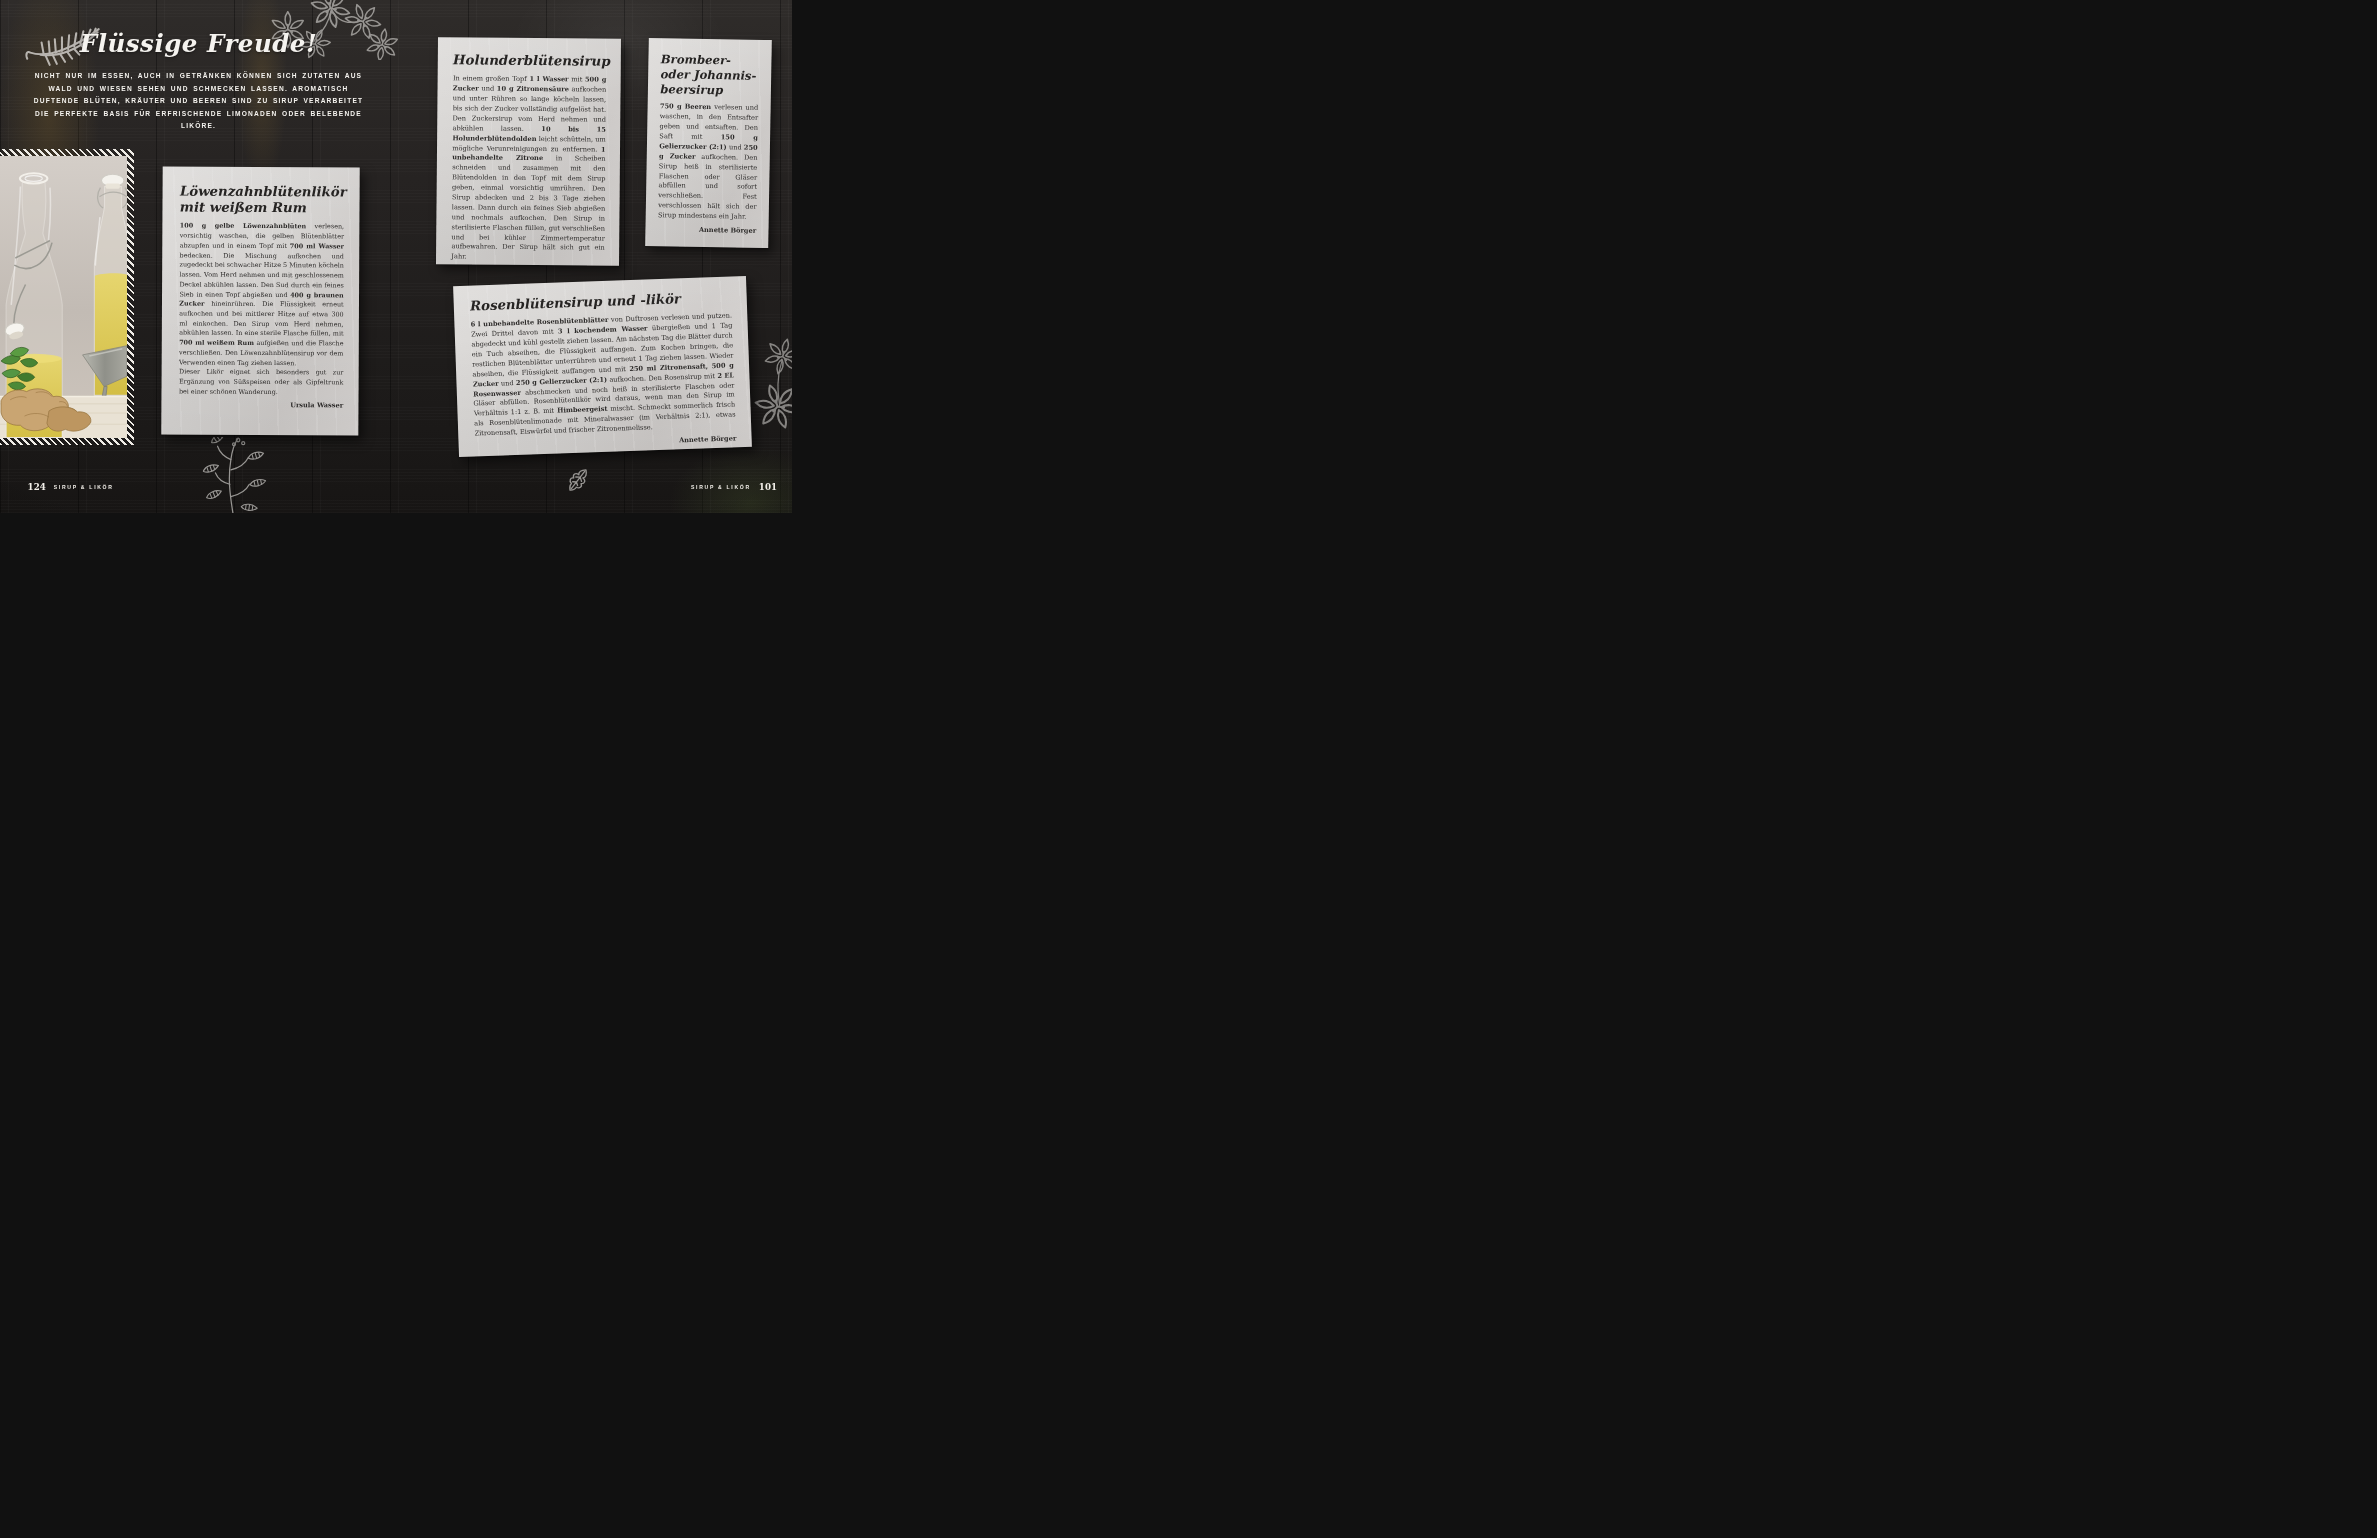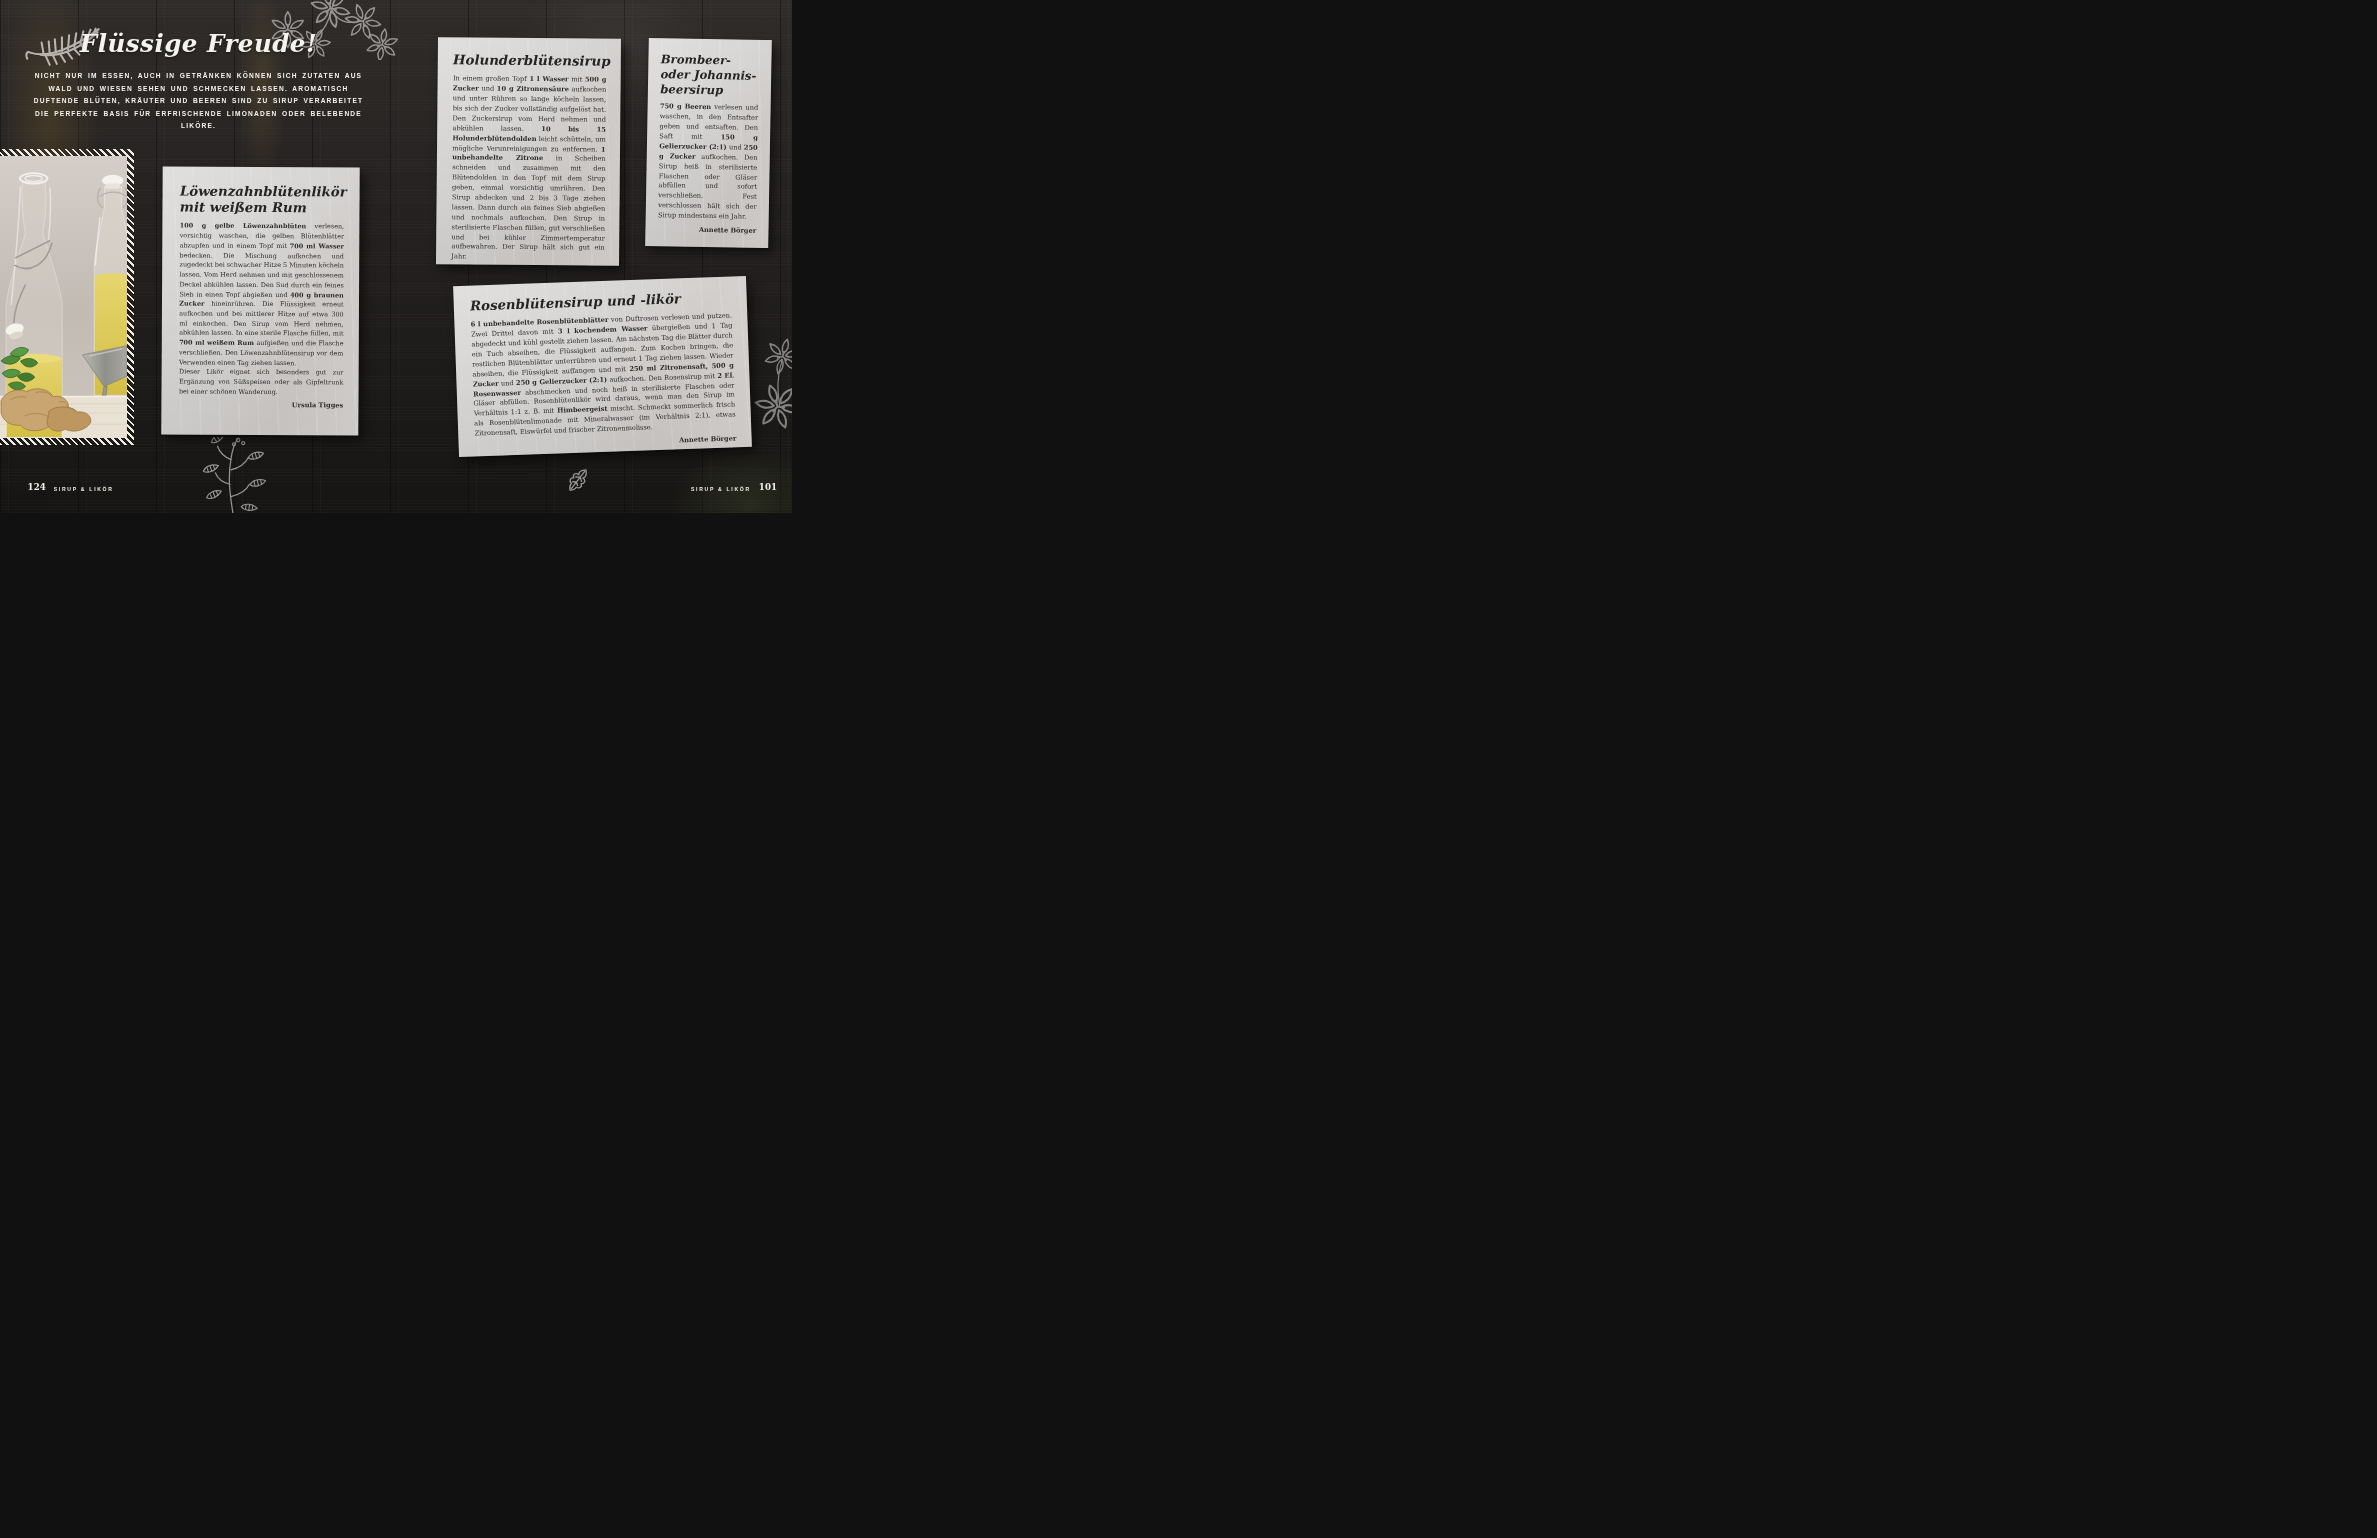--- a/index.html
+++ b/index.html
@@ -46,21 +46,21 @@
   .card .author{position:relative;margin:3.6px 0 0;font-weight:700;font-size:6.6px;text-align:right;}
   .card-loewenzahn{left:162px;top:167px;width:197px;height:268px;padding:17.4px 15.3px 10.2px 17.4px;transform:rotate(.3deg);}
   .card-holunder{left:437px;top:38px;width:183px;height:227px;padding:15.3px 14.3px 9.2px 15.3px;transform:rotate(.5deg);}
   .card-holunder .body{font-size:6.6px;line-height:1.5;}
   .card-brombeer{left:647px;top:39px;width:123px;height:208px;padding:14.3px 12.3px 8.2px 12.3px;transform:rotate(1deg);}
   .card-brombeer h2{font-size:11.7px;line-height:1.25;}
   .card-brombeer .body{font-size:6.6px;line-height:1.5;}
   .card-rosen{left:456px;top:281px;width:293px;height:171px;padding:13.3px 15.3px 8.2px 16.3px;transform:rotate(-2deg);}
   .card-rosen .body{font-size:6.6px;line-height:1.5;}
   
-  .footer{position:absolute;top:483px;z-index:2;color:#f2efe9;display:flex;align-items:flex-end;gap:8px;}
+  .footer{position:absolute;top:483px;z-index:2;color:#f2efe9;display:flex;align-items:center;gap:8px;}
   .footer-left{left:27.6px;}
   .footer-right{right:15px;}
   .footer .num{font:700 8.7px/1 "DejaVu Serif",serif;}
   .footer .label{font:700 5.1px/1 "Liberation Sans",sans-serif;letter-spacing:1.7px;}
 </style>
 </head>
 <body>
 
 <div class="page">
 
@@ -213,21 +213,21 @@
           <path d="M96,500 C112,488 140,490 152,502 C166,500 180,508 178,522 C170,538 144,544 128,536 C112,544 96,538 92,524 Z" fill="#bd9660"></path>
           <path d="M20,478 C30,472 44,470 52,474 M70,464 C84,460 96,464 102,472 M116,482 C126,480 132,486 132,492 M48,510 C64,502 84,504 96,512" fill="none" opacity=".8"></path>
         </g>
       </svg>
     </div>
   </figure>
 
   <article class="card card-loewenzahn">
     <h2>Löwenzahnblütenlikör<br>mit weißem Rum</h2>
     <p class="body"><span class="bold">100 g gelbe Löwenzahnblüten</span><span> verlesen, vorsichtig waschen, die gelben Blütenblätter abzupfen und in einem Topf mit </span><span class="bold">700 ml Wasser</span><span> bedecken. Die Mischung aufkochen und zugedeckt bei schwacher Hitze 5 Minuten köcheln lassen. Vom Herd nehmen und mit geschlossenem Deckel abkühlen lassen. Den Sud durch ein feines Sieb in einen Topf abgießen und </span><span class="bold">400 g braunen Zucker</span><span> hineinrühren. Die Flüssigkeit erneut aufkochen und bei mittlerer Hitze auf etwa 300 ml einkochen. Den Sirup vom Herd nehmen, abkühlen lassen. In eine sterile Flasche füllen, mit </span><span class="bold">700 ml weißem Rum</span><span> aufgießen und die Flasche verschließen. Den Löwenzahnblütensirup vor dem Verwenden einen Tag ziehen lassen.</span><br><span>Dieser Likör eignet sich besonders gut zur Ergänzung von Süßspeisen oder als Gipfeltrunk bei einer schönen Wanderung.</span></p>
-    <p class="author">Ursula Tigges</p>
+    <p class="author">Ursula Wasser</p>
   </article>
 
   <article class="card card-holunder">
     <h2>Holunderblütensirup</h2>
     <p class="body"><span>In einem großen Topf </span><span class="bold">1 l Wasser</span><span> mit </span><span class="bold">500 g Zucker</span><span> und </span><span class="bold">10 g Zitronensäure</span><span> aufkochen und unter Rühren so lange köcheln lassen, bis sich der Zucker vollständig aufgelöst hat. Den Zuckersirup vom Herd nehmen und abkühlen lassen. </span><span class="bold">10 bis 15 Holunderblütendolden</span><span> leicht schütteln, um mögliche Verunreinigungen zu entfernen. </span><span class="bold">1 unbehandelte Zitrone</span><span> in Scheiben schneiden und zusammen mit den Blütendolden in den Topf mit dem Sirup geben, einmal vorsichtig umrühren. Den Sirup abdecken und 2 bis 3 Tage ziehen lassen. Dann durch ein feines Sieb abgießen und nochmals aufkochen. Den Sirup in sterilisierte Flaschen füllen, gut verschließen und bei kühler Zimmertemperatur aufbewahren. Der Sirup hält sich gut ein Jahr.</span></p>
 
   </article>
 
   <article class="card card-brombeer">
     <h2>Brombeer-<br>oder Johannis-<br>beersirup</h2>

